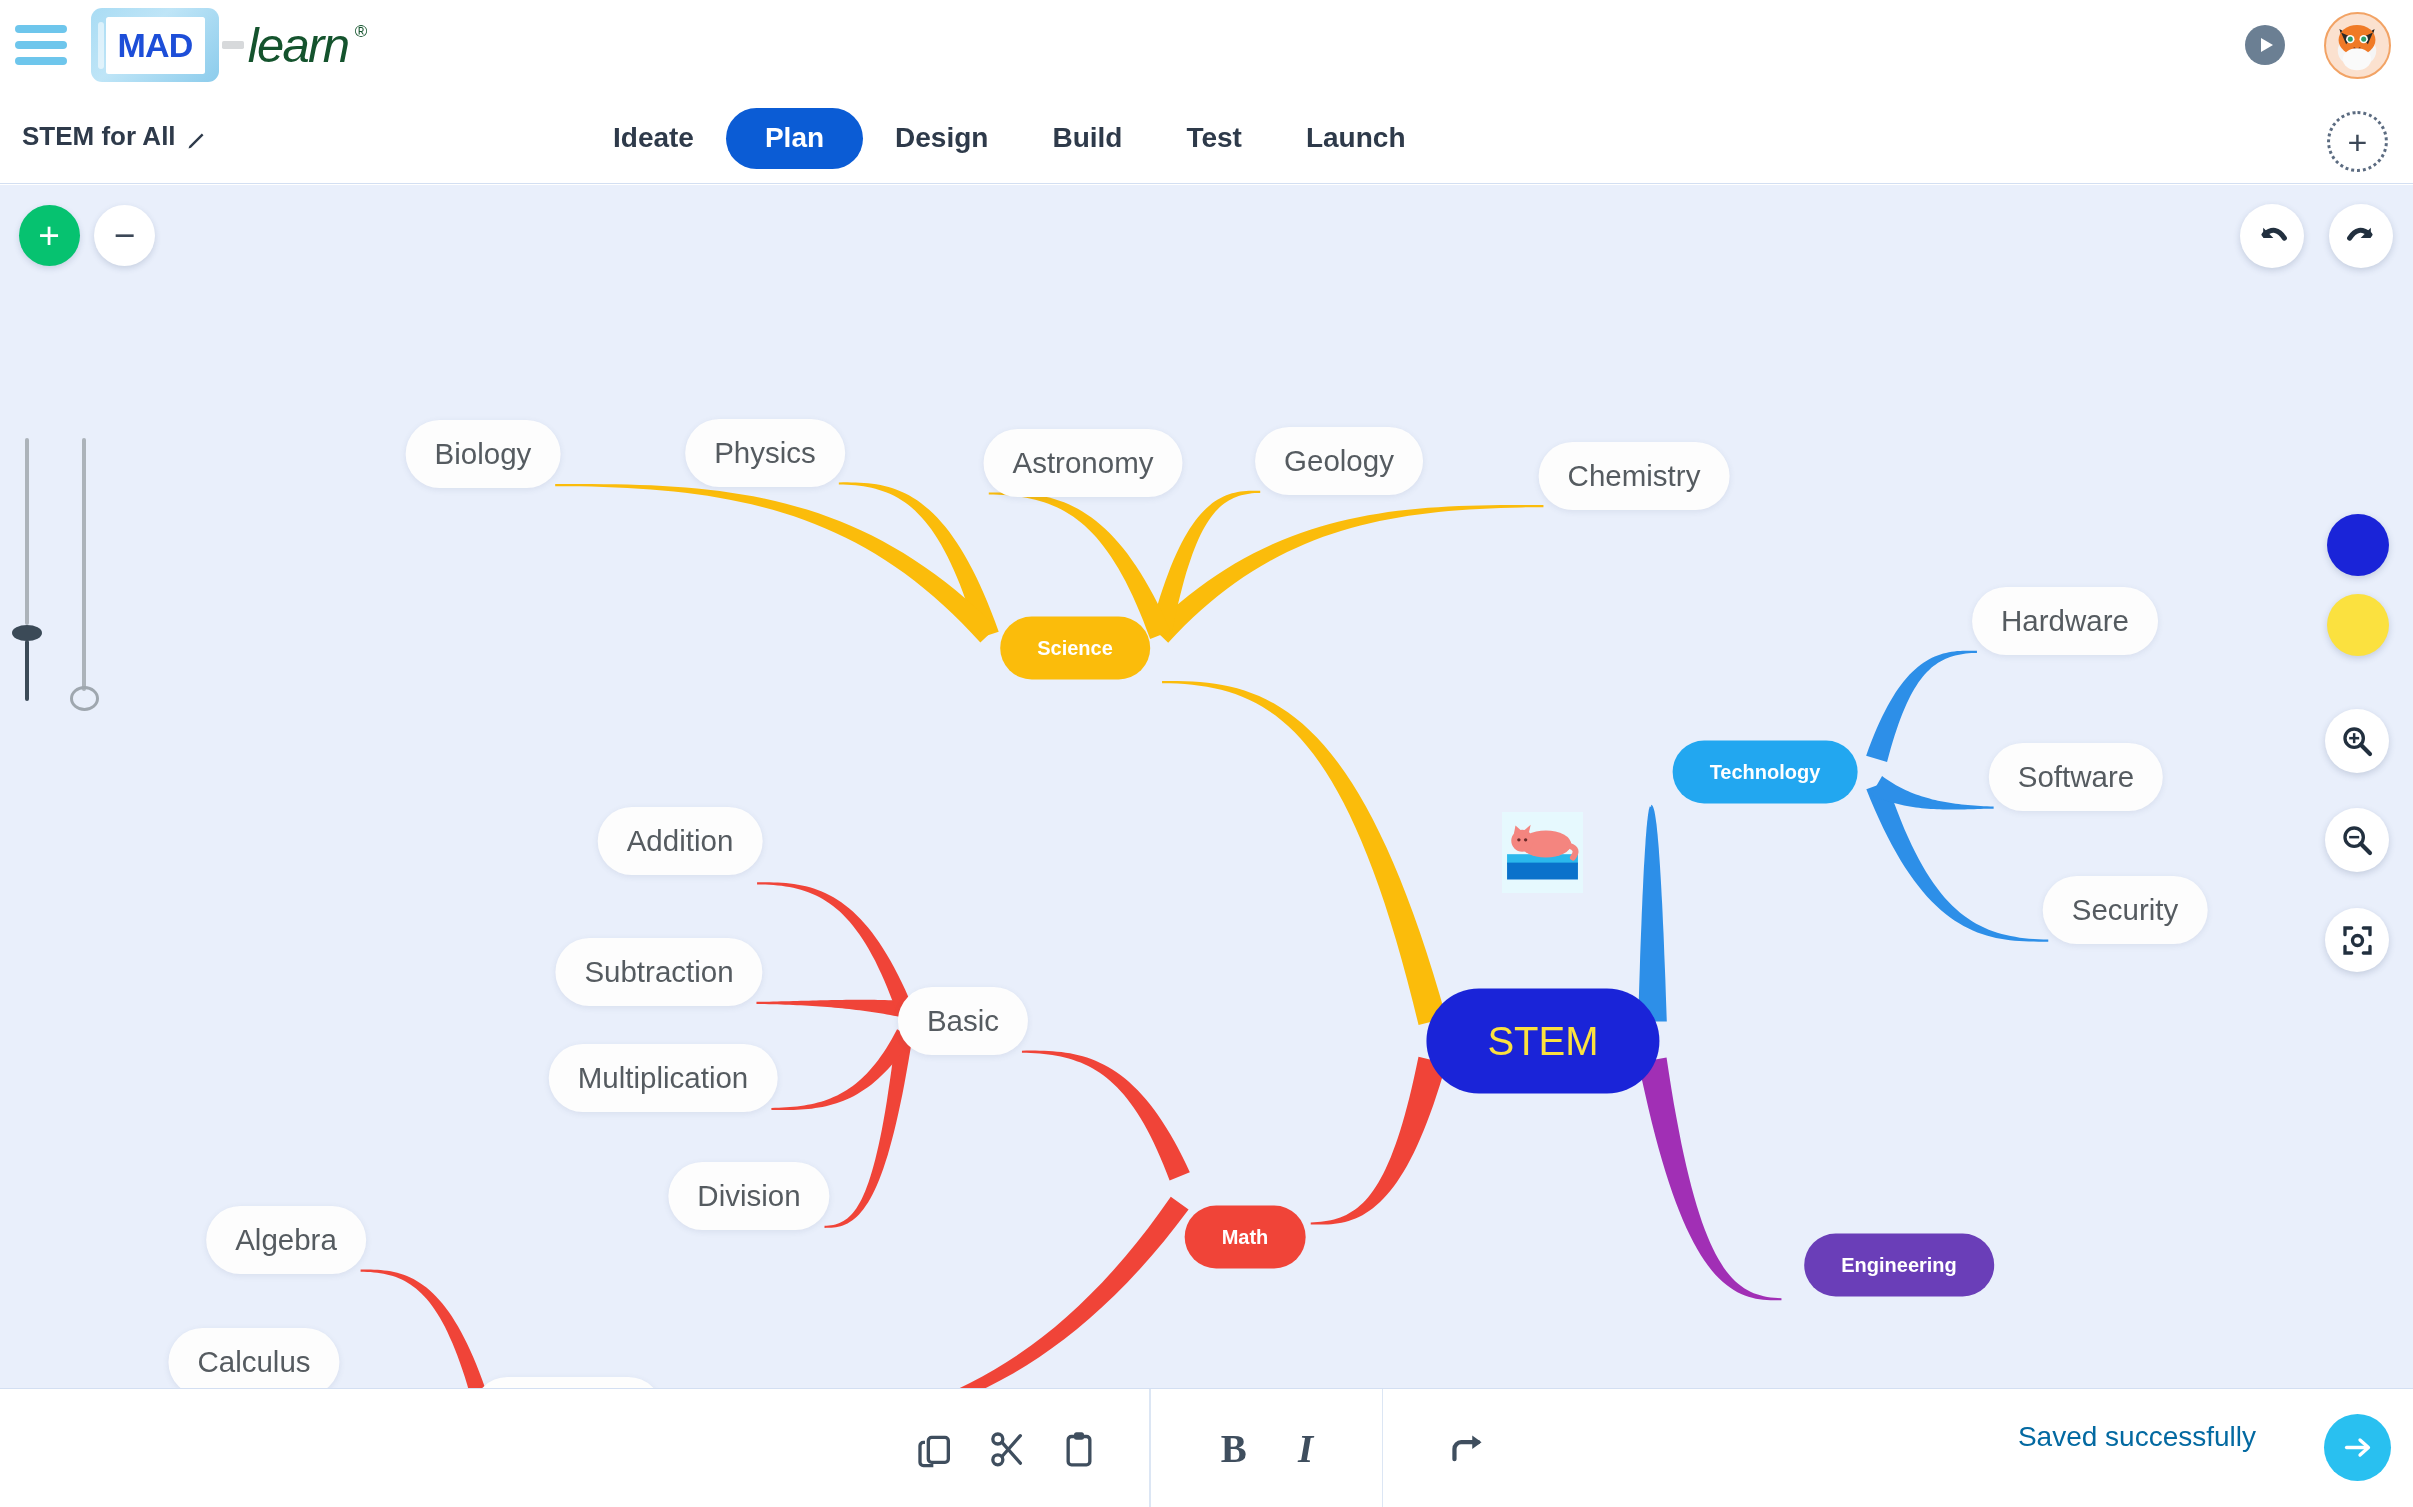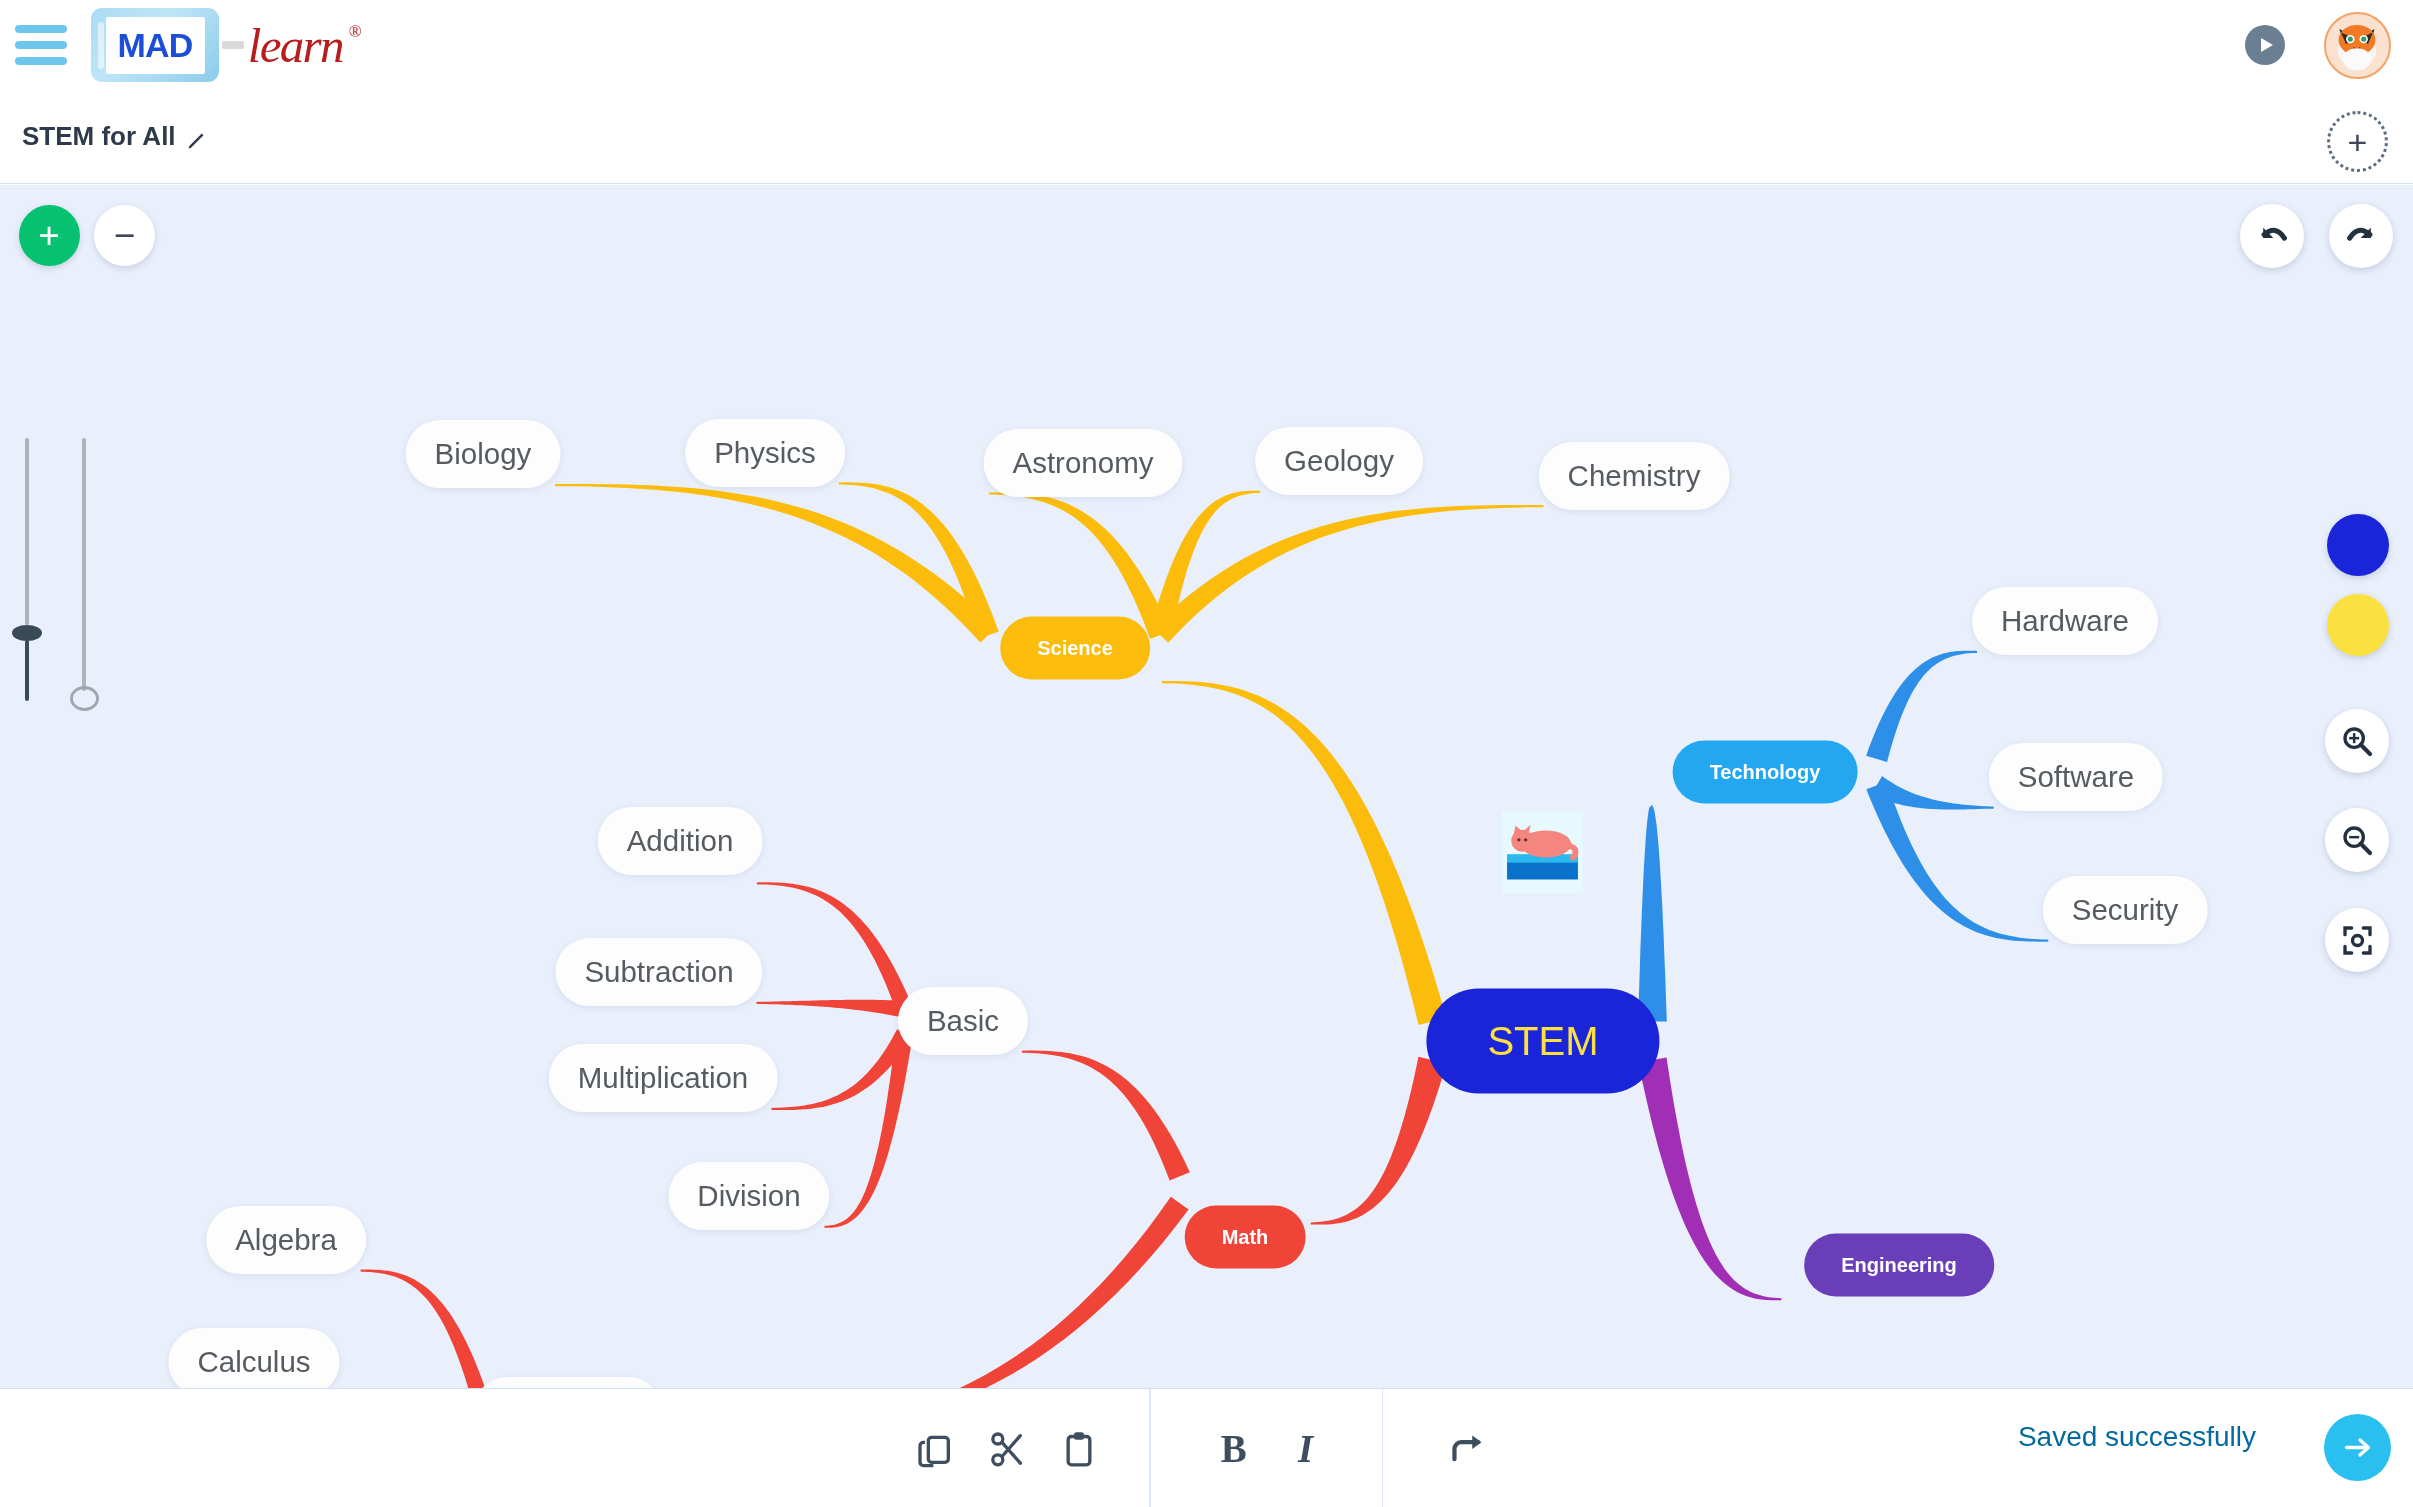--- a/index.html
+++ b/index.html
@@ -43,22 +43,22 @@
     width:5.9px; height:47px; border-radius:3.4px; background:rgba(255,255,255,.55);
   }
   .logo-screen {
     width: 99px; height: 57px; background:#fff; border-radius:2.5px;
     display:flex; align-items:center; justify-content:center;
     font-family:"Liberation Sans", sans-serif;
     font-weight:800; font-size:34px; letter-spacing:-0.8px; color:#1d4ed8;
   }
   .logo-connector { width: 22px; height: 7.6px; background:#D7D9DB; border-radius:1.7px;}
   .logo-learn {
-    font-family:Liberation Serif, serif;
-    font-style: italic; font-size: 49px; color:#b91c1c;
+    font-family:Liberation Sans, sans-serif;
+    font-style: italic; font-size: 49px; color:#14532d;
     letter-spacing:-1.7px; position:relative; padding-right:17px;
   }
   .logo-learn sup { font-size:17px; position:absolute; top:5px; right:0;}
   .play-btn {
     position:absolute; right:128px; top:25px;
     width:40px;height:40px;border-radius:50%;
     background:#6B7F93; display:flex;align-items:center;justify-content:center;
     cursor:pointer;
   }
   .play-btn:after{
@@ -238,20 +238,28 @@
 
 <div class="tab-bar">
   <div class="doc-title">
     <span>STEM for All</span>
     <span class="pencil-icon">
       <svg width="20" height="20" viewBox="0 0 24 24">
           <path d="M3 21 L6 20 L21 5 L19 3 L4 18 Z" fill="#2E3A4A"></path>
         </svg>
     </span>
   </div>
+  <div class="tabs">
+      <div class="tab">Ideate</div>
+      <div class="tab active">Plan</div>
+      <div class="tab">Design</div>
+      <div class="tab">Build</div>
+      <div class="tab">Test</div>
+      <div class="tab">Launch</div>
+    </div>
   <div class="add-round"></div>
 </div>
 
 <div class="canvas">
 
   <svg id="mindmap" width="2413" height="1203" viewBox="0 0 2866 1428">
       <path d="M 561.2 1465.9 L 557.0 1474.9 L 552.7 1483.5 L 548.5 1491.6 L 544.2 1499.4 L 539.9 1506.8 L 535.6 1513.8 L 531.2 1520.5 L 526.9 1526.8 L 522.5 1532.8 L 518.1 1538.5 L 513.7 1543.8 L 509.2 1548.8 L 504.7 1553.6 L 500.2 1558.0 L 495.6 1562.2 L 491.0 1566.1 L 486.4 1569.8 L 481.8 1573.2 L 477.0 1576.3 L 472.3 1579.3 L 467.5 1582.0 L 462.6 1584.5 L 457.7 1586.8 L 452.8 1588.9 L 447.8 1590.9 L 442.7 1592.6 L 437.6 1594.2 L 432.5 1595.6 L 427.2 1596.9 L 422.0 1598.0 L 416.7 1598.9 L 411.3 1599.8 L 405.9 1600.5 L 400.4 1601.1 L 394.9 1601.6 L 389.3 1602.0 L 383.7 1602.3 L 378.0 1602.5 L 372.3 1602.7 L 366.5 1602.8 L 366.5 1605.3 L 372.3 1605.3 L 378.0 1605.3 L 383.7 1605.2 L 389.4 1605.1 L 395.1 1605.0 L 400.7 1604.8 L 406.2 1604.4 L 411.8 1604.0 L 417.3 1603.5 L 422.8 1602.9 L 428.2 1602.1 L 433.7 1601.1 L 439.1 1600.1 L 444.5 1598.8 L 449.9 1597.4 L 455.3 1595.8 L 460.6 1594.0 L 466.0 1592.0 L 471.3 1589.8 L 476.6 1587.3 L 481.9 1584.6 L 487.2 1581.6 L 492.4 1578.4 L 497.7 1574.9 L 502.9 1571.2 L 508.1 1567.1 L 513.3 1562.7 L 518.5 1558.1 L 523.7 1553.1 L 528.8 1547.8 L 533.9 1542.1 L 539.0 1536.2 L 544.1 1529.8 L 549.2 1523.1 L 554.2 1516.0 L 559.2 1508.6 L 564.2 1500.8 L 569.2 1492.5 L 574.2 1483.9 L 579.1 1474.9 Z" fill="#F04438"></path>
       <path d="M 571.5 1431.7 L 567.5 1431.5 L 563.5 1431.3 L 559.5 1431.1 L 555.4 1430.9 L 551.4 1430.8 L 547.3 1430.7 L 543.3 1430.6 L 539.2 1430.5 L 535.1 1430.4 L 531.0 1430.4 L 526.9 1430.4 L 522.8 1430.3 L 518.6 1430.3 L 514.4 1430.3 L 510.2 1430.4 L 506.0 1430.4 L 501.8 1430.4 L 497.6 1430.5 L 493.3 1430.6 L 489.0 1430.6 L 484.7 1430.7 L 480.3 1430.8 L 476.0 1430.9 L 471.6 1431.0 L 467.2 1431.1 L 462.7 1431.2 L 458.2 1431.4 L 453.7 1431.5 L 449.2 1431.6 L 444.6 1431.7 L 440.0 1431.9 L 435.4 1432.0 L 430.7 1432.1 L 426.0 1432.2 L 421.3 1432.3 L 416.5 1432.5 L 411.7 1432.6 L 406.9 1432.6 L 402.0 1432.7 L 397.1 1432.8 L 397.1 1435.3 L 402.0 1435.3 L 406.9 1435.4 L 411.7 1435.5 L 416.5 1435.6 L 421.3 1435.7 L 426.0 1435.9 L 430.7 1436.1 L 435.4 1436.3 L 440.0 1436.5 L 444.6 1436.7 L 449.1 1436.9 L 453.6 1437.2 L 458.1 1437.4 L 462.6 1437.7 L 467.0 1438.0 L 471.4 1438.3 L 475.8 1438.6 L 480.1 1439.0 L 484.4 1439.3 L 488.7 1439.7 L 492.9 1440.1 L 497.1 1440.5 L 501.3 1441.0 L 505.5 1441.4 L 509.6 1441.9 L 513.7 1442.4 L 517.8 1442.9 L 521.9 1443.4 L 525.9 1444.0 L 529.9 1444.5 L 533.9 1445.1 L 537.9 1445.7 L 541.8 1446.4 L 545.7 1447.0 L 549.6 1447.7 L 553.5 1448.4 L 557.4 1449.2 L 561.2 1449.9 L 565.0 1450.7 L 568.8 1451.5 Z" fill="#F04438"></path>
       <path d="M 579.7 1438.7 L 576.2 1428.4 L 572.7 1418.5 L 569.1 1409.1 L 565.6 1400.1 L 562.0 1391.6 L 558.4 1383.5 L 554.8 1375.8 L 551.2 1368.6 L 547.5 1361.7 L 543.9 1355.2 L 540.2 1349.1 L 536.6 1343.3 L 532.9 1337.9 L 529.1 1332.9 L 525.4 1328.2 L 521.7 1323.8 L 517.9 1319.7 L 514.1 1315.9 L 510.3 1312.4 L 506.5 1309.2 L 502.7 1306.3 L 498.8 1303.7 L 495.0 1301.3 L 491.1 1299.1 L 487.3 1297.2 L 483.4 1295.5 L 479.5 1294.0 L 475.6 1292.8 L 471.8 1291.6 L 467.9 1290.7 L 464.0 1289.9 L 460.1 1289.3 L 456.2 1288.8 L 452.2 1288.4 L 448.3 1288.1 L 444.3 1287.9 L 440.4 1287.8 L 436.4 1287.7 L 432.4 1287.7 L 428.3 1287.8 L 428.3 1290.3 L 432.3 1290.3 L 436.3 1290.5 L 440.2 1290.7 L 444.1 1291.1 L 448.0 1291.5 L 451.8 1292.0 L 455.6 1292.7 L 459.3 1293.5 L 463.0 1294.4 L 466.6 1295.5 L 470.2 1296.7 L 473.7 1298.1 L 477.2 1299.7 L 480.7 1301.4 L 484.1 1303.3 L 487.4 1305.4 L 490.7 1307.8 L 494.0 1310.3 L 497.3 1313.1 L 500.5 1316.1 L 503.7 1319.3 L 506.8 1322.8 L 510.0 1326.6 L 513.1 1330.7 L 516.2 1335.1 L 519.3 1339.8 L 522.3 1344.8 L 525.3 1350.1 L 528.4 1355.8 L 531.4 1361.9 L 534.3 1368.3 L 537.3 1375.1 L 540.3 1382.3 L 543.2 1389.8 L 546.1 1397.9 L 549.1 1406.3 L 552.0 1415.2 L 554.9 1424.5 L 557.7 1434.3 L 560.6 1444.5 Z" fill="#F04438"></path>
       <path d="M 1064.3 1006.1 L 1062.5 1021.5 L 1060.6 1036.3 L 1058.8 1050.3 L 1056.9 1063.7 L 1055.0 1076.4 L 1053.2 1088.5 L 1051.3 1100.0 L 1049.4 1110.8 L 1047.5 1121.1 L 1045.5 1130.8 L 1043.6 1139.9 L 1041.6 1148.4 L 1039.7 1156.5 L 1037.7 1164.0 L 1035.7 1171.0 L 1033.7 1177.6 L 1031.7 1183.7 L 1029.6 1189.3 L 1027.6 1194.6 L 1025.5 1199.4 L 1023.5 1203.8 L 1021.4 1207.8 L 1019.3 1211.5 L 1017.2 1214.8 L 1015.0 1217.8 L 1012.9 1220.5 L 1010.7 1223.0 L 1008.5 1225.1 L 1006.3 1227.0 L 1004.0 1228.7 L 1001.8 1230.2 L 999.4 1231.4 L 997.1 1232.5 L 994.7 1233.4 L 992.2 1234.1 L 989.7 1234.7 L 987.1 1235.2 L 984.6 1235.5 L 981.9 1235.7 L 979.3 1235.8 L 979.3 1238.3 L 982.0 1238.2 L 984.7 1238.2 L 987.4 1238.1 L 990.2 1237.8 L 992.9 1237.5 L 995.6 1236.9 L 998.4 1236.3 L 1001.1 1235.4 L 1003.8 1234.3 L 1006.6 1233.0 L 1009.3 1231.4 L 1012.1 1229.5 L 1014.8 1227.4 L 1017.6 1225.0 L 1020.3 1222.3 L 1023.0 1219.2 L 1025.7 1215.8 L 1028.3 1212.1 L 1031.0 1208.0 L 1033.6 1203.5 L 1036.3 1198.6 L 1038.9 1193.3 L 1041.5 1187.5 L 1044.1 1181.3 L 1046.6 1174.7 L 1049.2 1167.6 L 1051.7 1160.0 L 1054.3 1151.9 L 1056.8 1143.2 L 1059.3 1134.0 L 1061.8 1124.3 L 1064.3 1114.0 L 1066.8 1103.0 L 1069.3 1091.5 L 1071.8 1079.4 L 1074.3 1066.6 L 1076.7 1053.2 L 1079.2 1039.0 L 1081.7 1024.2 L 1084.1 1008.7 Z" fill="#F04438"></path>

